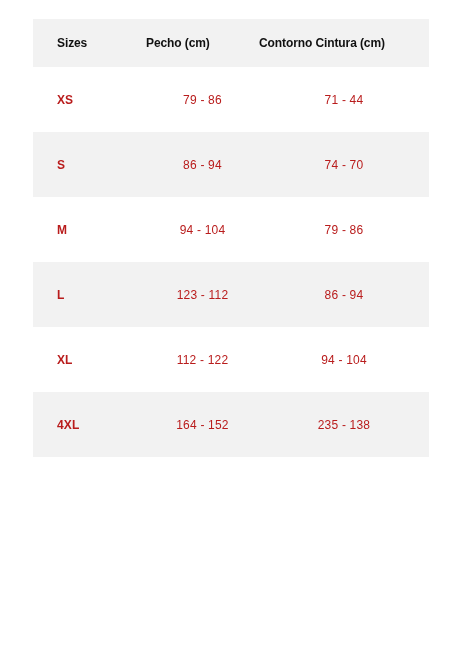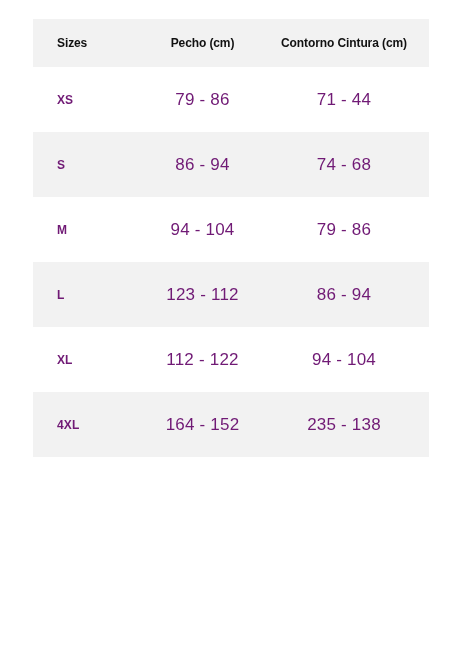--- a/index.html
+++ b/index.html
@@ -45,28 +45,28 @@
     padding: 0;
     vertical-align: middle;
   }
 
   .size-table thead th.h-size {
     text-align: left;
     padding-left: 24px;
   }
   .size-table thead th.h-chest,
   .size-table thead th.h-waist {
-    text-align: center;
+    text-align: left;
   }
 
   .size-table tbody td {
     height: 65px;
     padding: 0;
     vertical-align: middle;
-    color: #701a75;
+    color: #b91c1c;
     border: none;
   }
 
   .size-table tbody tr.row-shaded td {
     background: #f2f2f2;
   }
   .size-table tbody tr.row-plain td {
     background: #ffffff;
   }
 
@@ -74,21 +74,21 @@
     text-align: left;
     padding-left: 24px;
     font-size: 12px;
     font-weight: bold;
     letter-spacing: 0.1px;
   }
 
   .size-table td.c-chest,
   .size-table td.c-waist {
     text-align: center;
-    font-size: 17px;
+    font-size: 12px;
     font-weight: normal;
     letter-spacing: 0.2px;
   }
 </style>
 </head>
 <body>
 
 <div class="page">
 
   <table class="size-table">
@@ -108,21 +108,21 @@
 
     <tbody>
       <tr class="row-plain">
         <td class="c-size">XS</td>
         <td class="c-chest">79 - 86</td>
         <td class="c-waist">71 - 44</td>
       </tr>
       <tr class="row-shaded">
         <td class="c-size">S</td>
         <td class="c-chest">86 - 94</td>
-        <td class="c-waist">74 - 68</td>
+        <td class="c-waist">74 - 70</td>
       </tr>
       <tr class="row-plain">
         <td class="c-size">M</td>
         <td class="c-chest">94 - 104</td>
         <td class="c-waist">79 - 86</td>
       </tr>
       <tr class="row-shaded">
         <td class="c-size">L</td>
         <td class="c-chest">123 - 112</td>
         <td class="c-waist">86 - 94</td>

